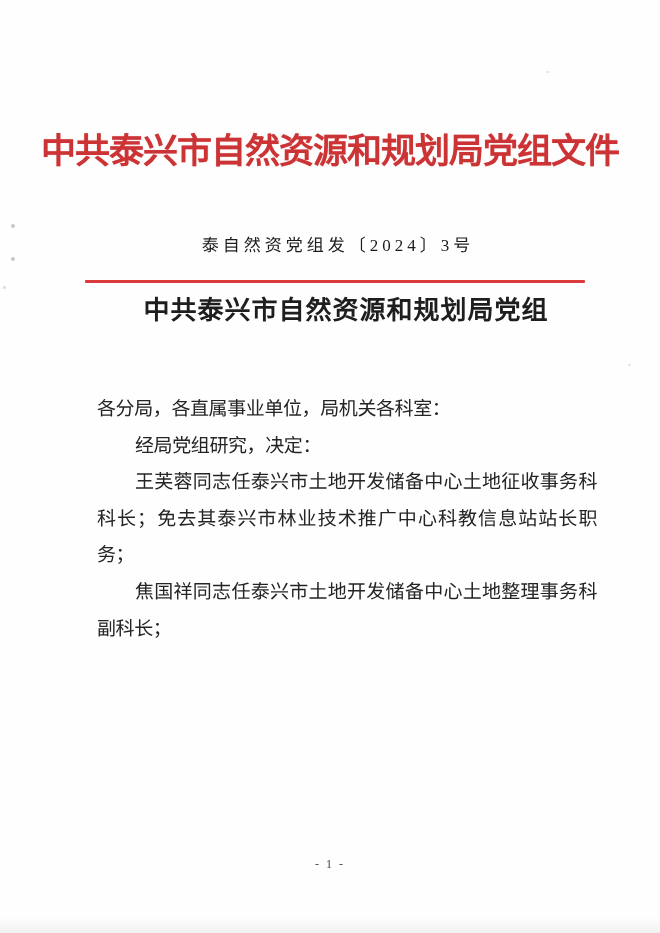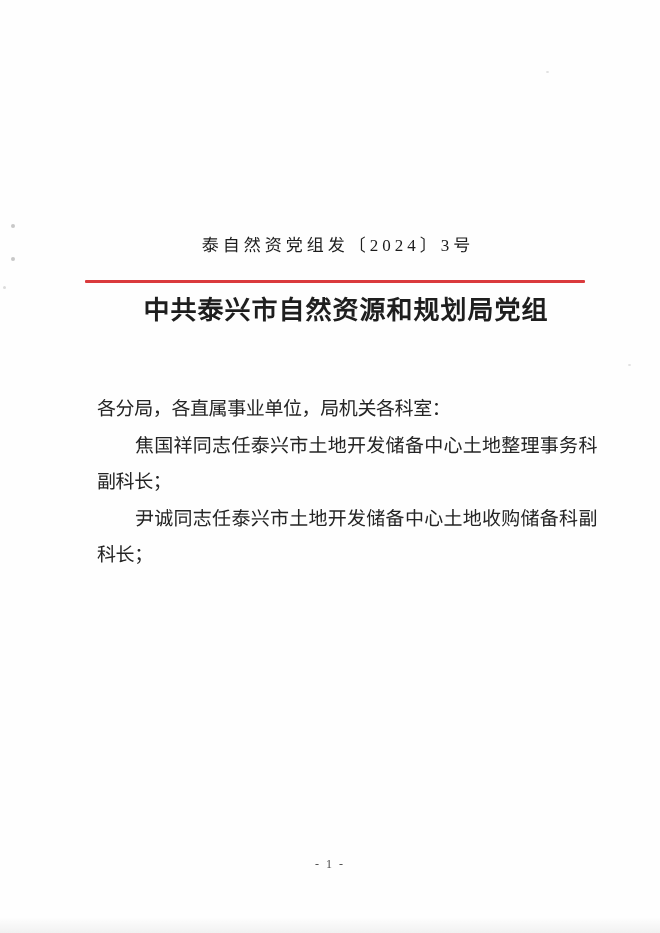--- a/index.html
+++ b/index.html
@@ -114,33 +114,35 @@
   .speck.s2 { left: 11px; top: 257px; width: 4px; height: 4px; }
   .speck.s3 { left: 3px;  top: 286px; width: 3px; height: 3px; opacity: 0.35; }
   .speck.s4 { left: 546px; top: 71px; width: 3px; height: 2px; opacity: 0.3; }
   .speck.s5 { left: 628px; top: 364px; width: 3px; height: 2px; opacity: 0.3; }
 </style>
 </head>
 <body>
 
 <div class="page">
 
+  <div class="red-header">中共泰兴市自然资源和规划局党组文件</div>
 
   <div class="doc-number">泰自然资党组发〔2024〕3号</div>
 
   <div class="red-rule"></div>
 
   <div class="doc-title">
     <div>中共泰兴市自然资源和规划局党组</div>
   </div>
 
   <div class="doc-body">
     <p class="salutation">各分局，各直属事业单位，局机关各科室：</p>
+    <p>经局党组研究，决定：</p>
+    <p>王芙蓉同志任泰兴市土地开发储备中心土地征收事务科科长；免去其泰兴市林业技术推广中心科教信息站站长职务；</p>
     <p>焦国祥同志任泰兴市土地开发储备中心土地整理事务科副科长；</p>
-    <p>尹诚同志任泰兴市土地开发储备中心土地收购储备科副科长；</p>
   </div>
 
   <div class="page-footer">- 1 -</div>
 
   <span class="speck s1"></span>
   <span class="speck s2"></span>
   <span class="speck s3"></span>
   <span class="speck s4"></span>
   <span class="speck s5"></span>
 

